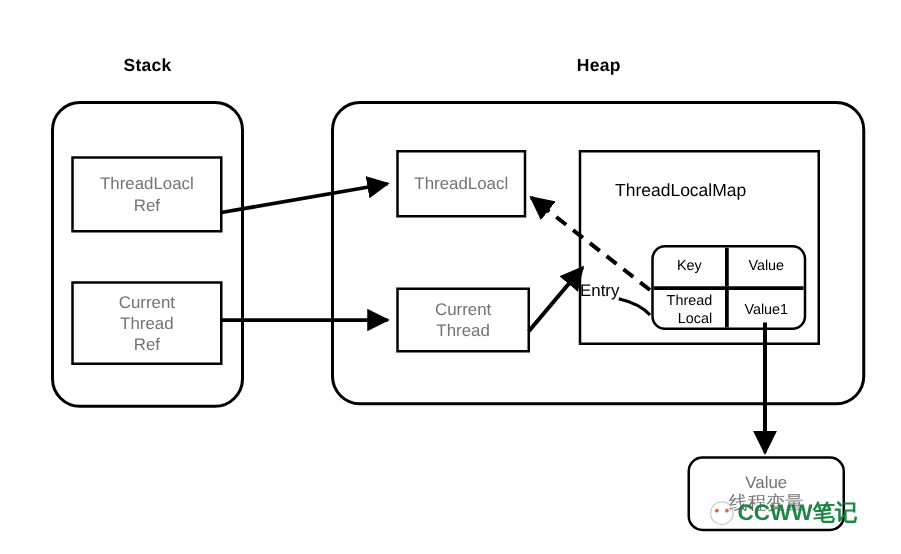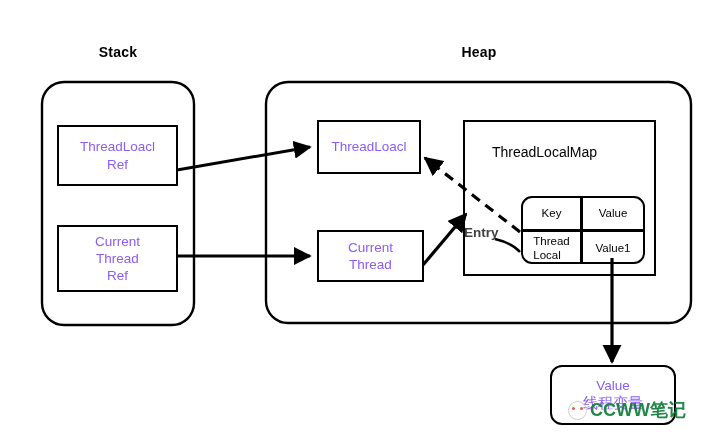--- a/index.html
+++ b/index.html
@@ -34,39 +34,39 @@
   .node-box {
     position: absolute;
     box-sizing: border-box;
     border: 2px solid #000000;
     background: transparent;
     display: flex;
     align-items: center;
     justify-content: center;
     text-align: center;
     font-size: 13.5px;
-    color: #8b5cf6;
+    color: #737373;
     line-height: 1.28;
     white-space: pre-line;
   }
   .rounded-node {
     border-radius: 12px;
   }
   .map-title {
     position: absolute;
     font-size: 14px;
     color: #000000;
     text-align: center;
     white-space: nowrap;
   }
   .entry-label {
     position: absolute;
     font-size: 13.5px;
-    font-weight: bold;
-    color: #404040;
+    font-weight: normal;
+    color: #000000;
     white-space: nowrap;
   }
   
   #entry-table {
     position: absolute;
     box-sizing: border-box;
     border: 2px solid #000000;
     border-radius: 11px;
     overflow: hidden;
     background: transparent;
@@ -77,21 +77,21 @@
     box-sizing: border-box;
   }
   #entry-table .tbl-row.head-row {
     border-bottom: 3px solid #000000;
   }
   .tbl-cell {
     box-sizing: border-box;
     display: flex;
     align-items: center;
     justify-content: center;
-    text-align: left;
+    text-align: right;
     font-size: 11.5px;
     color: #000000;
     line-height: 1.15;
     white-space: pre-line;
   }
   .cell-key-head  { width: 50%; height: 31px; border-right: 3px solid #000000; }
   .cell-val-head  { width: 50%; height: 31px; }
   .cell-key-body  { width: 50%; height: 33px; border-right: 3px solid #000000; }
   .cell-val-body  { width: 50%; height: 33px; }
   

